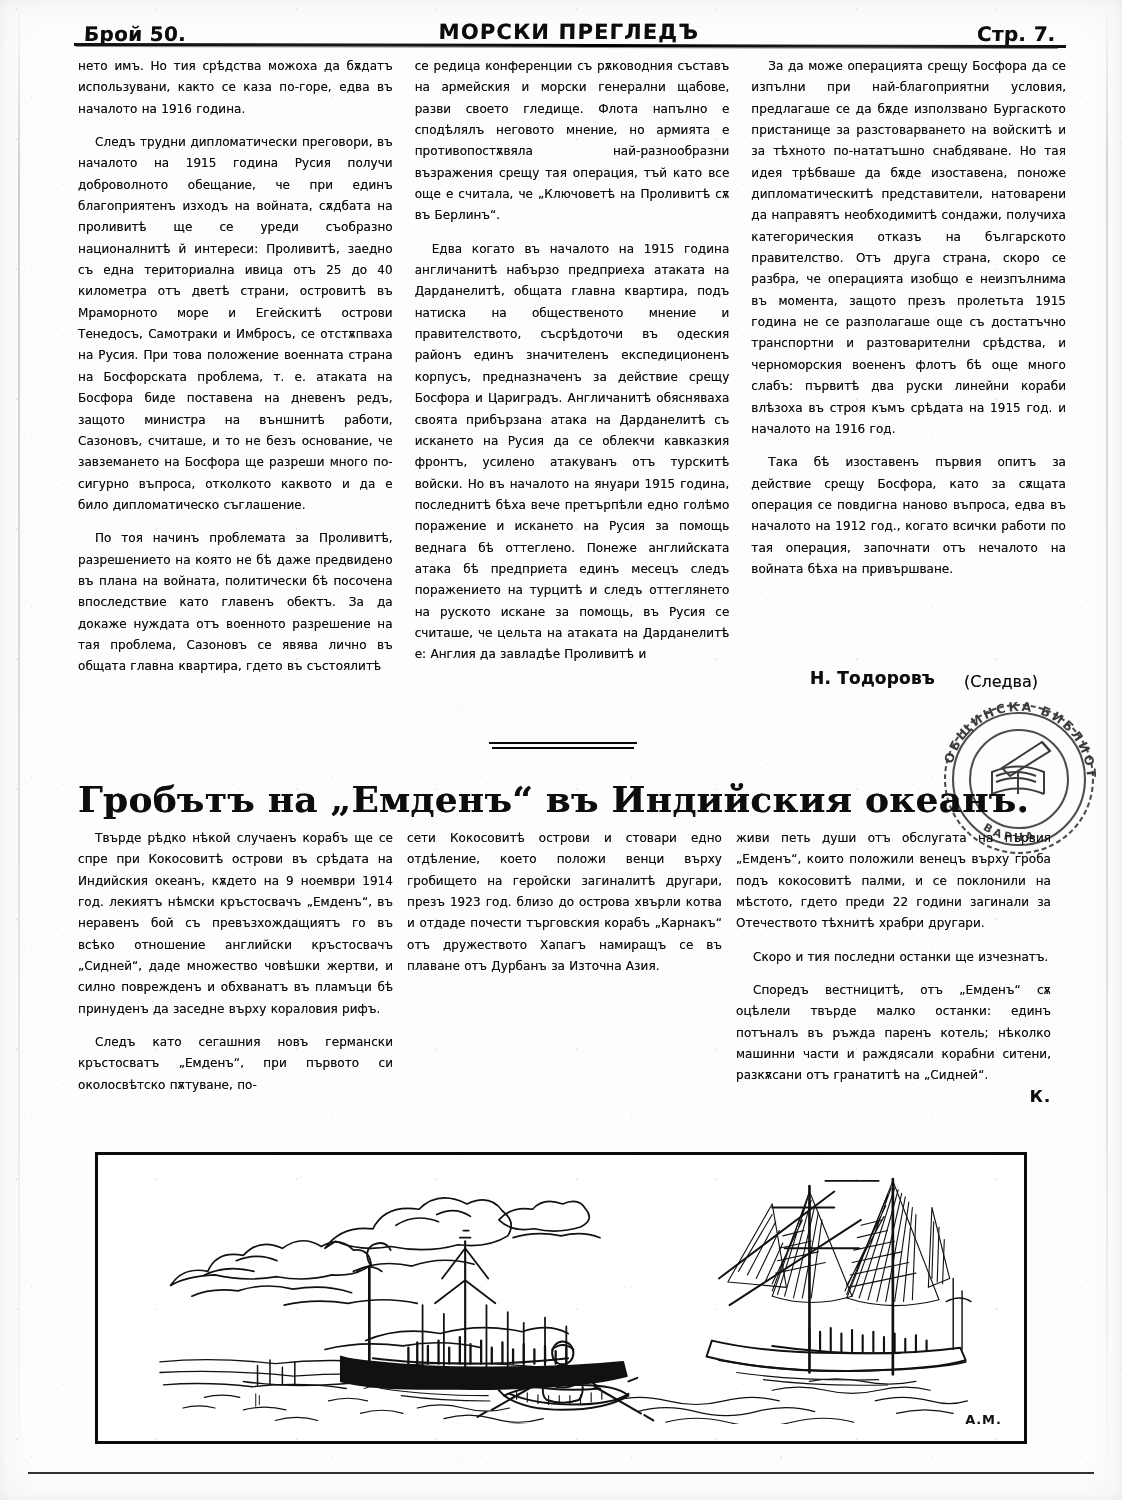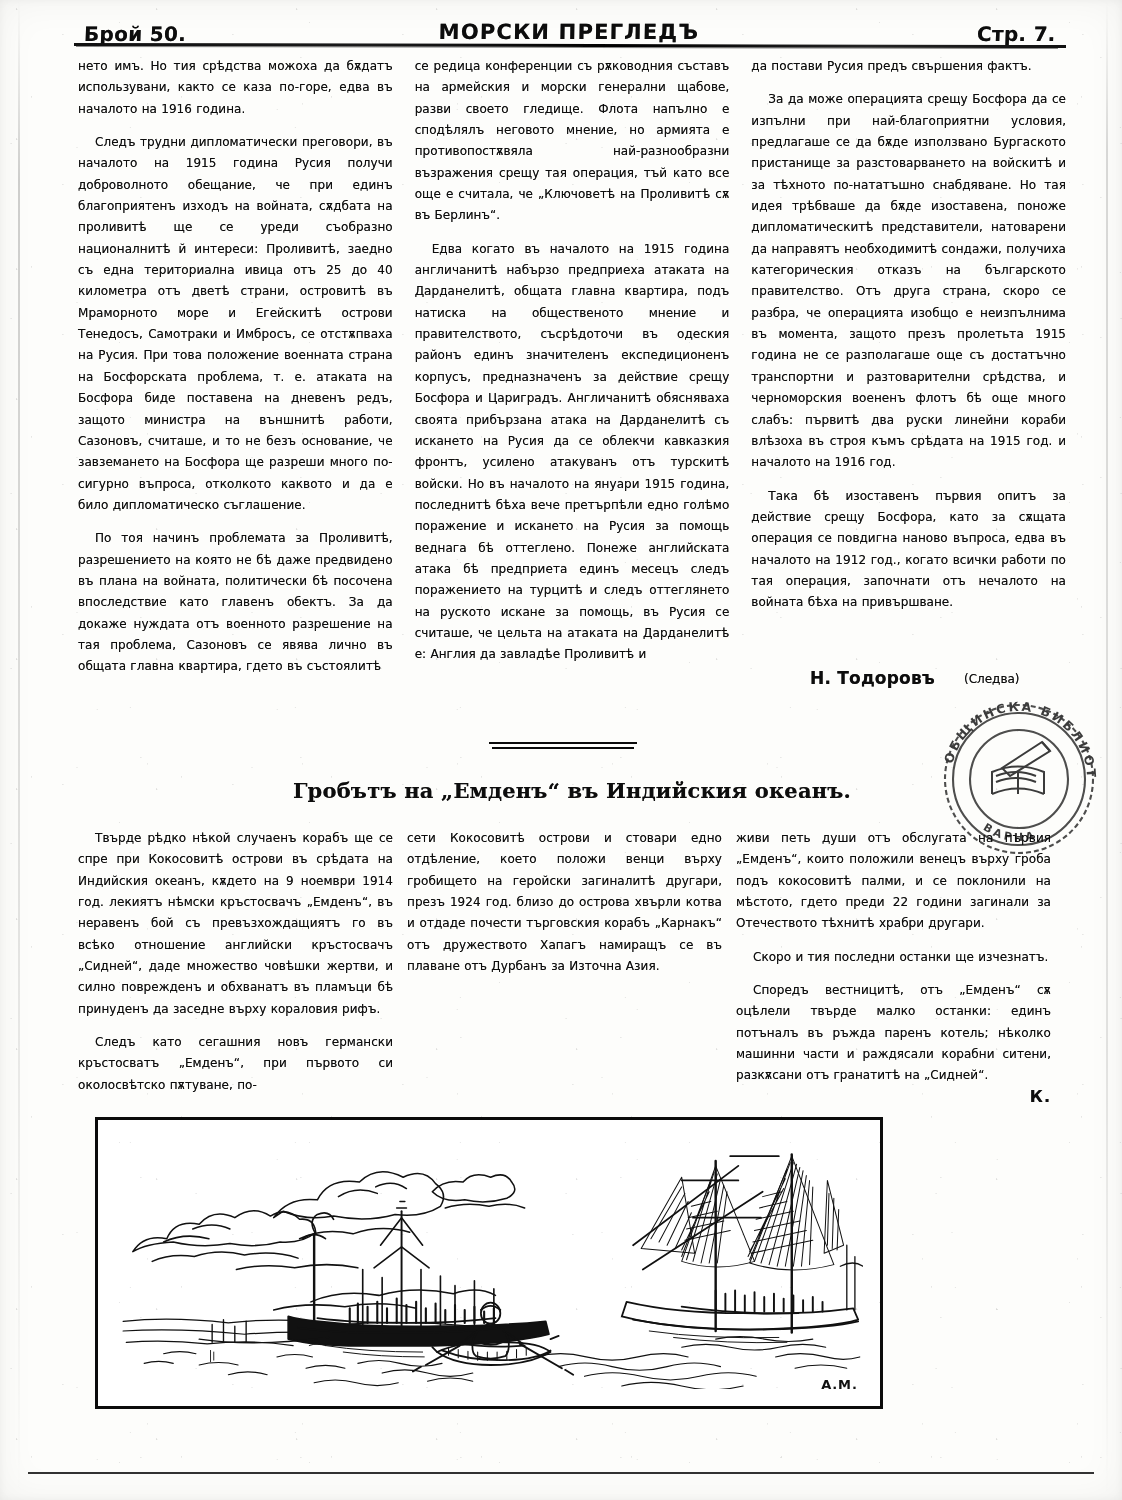--- a/index.html
+++ b/index.html
@@ -88,50 +88,50 @@
     position:absolute;left:489px;top:742px;width:148px;height:2px;
     background:#0a0a0a;
   }
   .sep:before{
     content:"";position:absolute;left:3px;top:5px;width:142px;height:2px;background:#0a0a0a;
   }
 
   
   .sledva{
     position:absolute;left:964px;top:672px;
-    font-size:12px;font-family:"DejaVu Sans","Liberation Sans",sans-serif;
+    font-size:16px;font-family:"DejaVu Sans","Liberation Sans",sans-serif;
   }
   .signature{
     position:absolute;left:810px;top:668px;
     font-size:17px;font-weight:700;letter-spacing:.2px;
     font-family:"DejaVu Sans","Liberation Sans",sans-serif;
   }
   .stamp{
     position:absolute;left:930px;top:690px;width:178px;height:178px;
     z-index:20;opacity:.82;pointer-events:none;
   }
 
   
   .headline{
     position:absolute;left:78px;top:778px;width:988px;
-    text-align:center;
+    text-align:left;
     font-family:"DejaVu Serif","Liberation Serif",serif;
-    font-weight:700;font-size:21px;letter-spacing:.2px;
+    font-weight:700;font-size:36px;letter-spacing:.2px;
   }
 
   
   .cols2{
     position:absolute;left:78px;top:828px;width:988px;
     display:flex;gap:14px;
   }
   .endmark{ text-align:right;display:block;font-weight:700;letter-spacing:1px;}
 
   
   .illus-wrap{
-    position:absolute;left:95px;top:1117px;width:788px;height:292px;
+    position:absolute;left:95px;top:1152px;width:932px;height:292px;
     border:3px solid #0b0b0b;
     background:#fff;
     box-sizing:border-box;
     padding:17px;
   }
   .illus-wrap svg{display:block;width:100%;height:100%;}
   .artist-mark{
     position:absolute;right:22px;bottom:14px;
     font-family:"DejaVu Sans","Liberation Sans",sans-serif;
     font-size:13px;font-weight:700;letter-spacing:1px;
@@ -168,21 +168,20 @@
   <div class="col">
     <p class="inky">нето имъ. Но тия срѣдства можоха да бѫдатъ использувани, както се каза по-горе, едва въ началото на 1916 година.</p>
     <p class="inky ind">Следъ трудни дипломатически преговори, въ началото на 1915 година Русия получи доброволното обещание, че при единъ благоприятенъ изходъ на войната, сѫдбата на проливитѣ ще се уреди съобразно националнитѣ й интереси: Проливитѣ, заедно съ една териториална ивица отъ 25 до 40 километра отъ дветѣ страни, островитѣ въ Мраморното море и Егейскитѣ острови Тенедосъ, Самотраки и Имбросъ, се отстѫпваха на Русия. При това положение военната страна на Босфорската проблема, т. е. атаката на Босфора биде поставена на дневенъ редъ, защото министра на външнитѣ работи, Сазоновъ, считаше, и то не безъ основание, че завземането на Босфора ще разреши много по-сигурно въпроса, отколкото каквото и да е било дипломатическо съглашение.</p>
     <p class="inky ind">По тоя начинъ проблемата за Проливитѣ, разрешението на която не бѣ даже предвидено въ плана на войната, политически бѣ посочена впоследствие като главенъ обектъ. За да докаже нуждата отъ военното разрешение на тая проблема, Сазоновъ се явява лично въ общата главна квартира, гдето въ състоялитѣ</p>
   </div>
   <div class="col">
     <p class="inky">се редица конференции съ рѫководния съставъ на армейския и морски генерални щабове, разви своето гледище. Флота напълно е сподѣлялъ неговото мнение, но армията е противопостѫвяла най-разнообразни възражения срещу тая операция, тъй като все още е считала, че „Ключоветѣ на Проливитѣ сѫ въ Берлинъ“.</p>
     <p class="inky ind">Едва когато въ началото на 1915 година англичанитѣ набързо предприеха атаката на Дарданелитѣ, общата главна квартира, подъ натиска на общественото мнение и правителството, съсрѣдоточи въ одеския районъ единъ значителенъ експедиционенъ корпусъ, предназначенъ за действие срещу Босфора и Цариградъ. Англичанитѣ обясняваха своята прибързана атака на Дарданелитѣ съ искането на Русия да се облекчи кавказкия фронтъ, усилено атакуванъ отъ турскитѣ войски. Но въ началото на януари 1915 година, последнитѣ бѣха вече претърпѣли едно голѣмо поражение и искането на Русия за помощь веднага бѣ оттеглено. Понеже английската атака бѣ предприета единъ месецъ следъ поражението на турцитѣ и следъ оттеглянето на руското искане за помощь, въ Русия се считаше, че цельта на атаката на Дарданелитѣ е: Англия да завладѣе Проливитѣ и</p>
   </div>
   <div class="col">
-    <p class="inky">да постави Русия предъ свършения фактъ.</p>
     <p class="inky ind">За да може операцията срещу Босфора да се изпълни при най-благоприятни условия, предлагаше се да бѫде използвано Бургаското пристанище за разстоварването на войскитѣ и за тѣхното по-нататъшно снабдяване. Но тая идея трѣбваше да бѫде изоставена, поноже дипломатическитѣ представители, натоварени да направятъ необходимитѣ сондажи, получиха категорическия отказъ на българското правителство. Отъ друга страна, скоро се разбра, че операцията изобщо е неизпълнима въ момента, защото презъ пролетьта 1915 година не се разполагаше още съ достатъчно транспортни и разтоварителни срѣдства, и черноморския воененъ флотъ бѣ още много слабъ: първитѣ два руски линейни кораби влѣзоха въ строя къмъ срѣдата на 1915 год. и началото на 1916 год.</p>
     <p class="inky ind">Така бѣ изоставенъ първия опитъ за действие срещу Босфора, като за сѫщата операция се повдигна наново въпроса, едва въ началото на 1912 год., когато всички работи по тая операция, започнати отъ нечалото на войната бѣха на привършване.</p>
   </div>
 </div>
 
 <div class="sledva inky">(Следва)</div>
 <div class="signature inky">Н. Тодоровъ</div>
 
 <div class="stamp">
   <svg viewBox="0 0 178 178" xmlns="http://www.w3.org/2000/svg">
@@ -216,21 +215,21 @@
 <div class="sep"></div>
 
 <div class="headline inky">Гробътъ на „Емденъ“ въ Индийския океанъ.</div>
 
 <div class="cols2">
   <div class="col">
     <p class="inky ind">Твърде рѣдко нѣкой случаенъ корабъ ще се спре при Кокосовитѣ острови въ срѣдата на Индийския океанъ, кѫдето на 9 ноември 1914 год. лекиятъ нѣмски кръстосвачъ „Емденъ“, въ неравенъ бой съ превъзхождащиятъ го въ всѣко отношение английски кръстосвачъ „Сидней“, даде множество човѣшки жертви, и силно поврежденъ и обхванатъ въ пламъци бѣ принуденъ да заседне върху кораловия рифъ.</p>
     <p class="inky ind">Следъ като сегашния новъ германски кръстосватъ „Емденъ“, при първото си околосвѣтско пѫтуване, по-</p>
   </div>
   <div class="col">
-    <p class="inky">сети Кокосовитѣ острови и стовари едно отдѣление, което положи венци върху гробището на геройски загиналитѣ другари, презъ 1924 год. близо до острова хвърли котва и отдаде почести търговския корабъ „Карнакъ“ отъ дружеството Хапагъ намиращъ се въ плаване отъ Дурбанъ за Източна Азия.</p>
+    <p class="inky">сети Кокосовитѣ острови и стовари едно отдѣление, което положи венци върху гробището на геройски загиналитѣ другари, презъ 1923 год. близо до острова хвърли котва и отдаде почести търговския корабъ „Карнакъ“ отъ дружеството Хапагъ намиращъ се въ плаване отъ Дурбанъ за Източна Азия.</p>
   </div>
   <div class="col">
     <p class="inky">живи петь души отъ обслугата на първия „Емденъ“, които положили венецъ върху гроба подъ кокосовитѣ палми, и се поклонили на мѣстото, гдето преди 22 години загинали за Отечеството тѣхнитѣ храбри другари.</p>
     <p class="inky ind">Скоро и тия последни останки ще изчезнатъ.</p>
     <p class="inky ind">Споредъ вестницитѣ, отъ „Емденъ“ сѫ оцѣлели твърде малко останки: единъ потъналъ въ ръжда паренъ котель; нѣколко машинни части и раждясали корабни ситени, разкѫсани отъ гранатитѣ на „Сидней“.</p>
     <span class="inky endmark">К.</span>
   </div>
 </div>
 
 <div class="illus-wrap">

